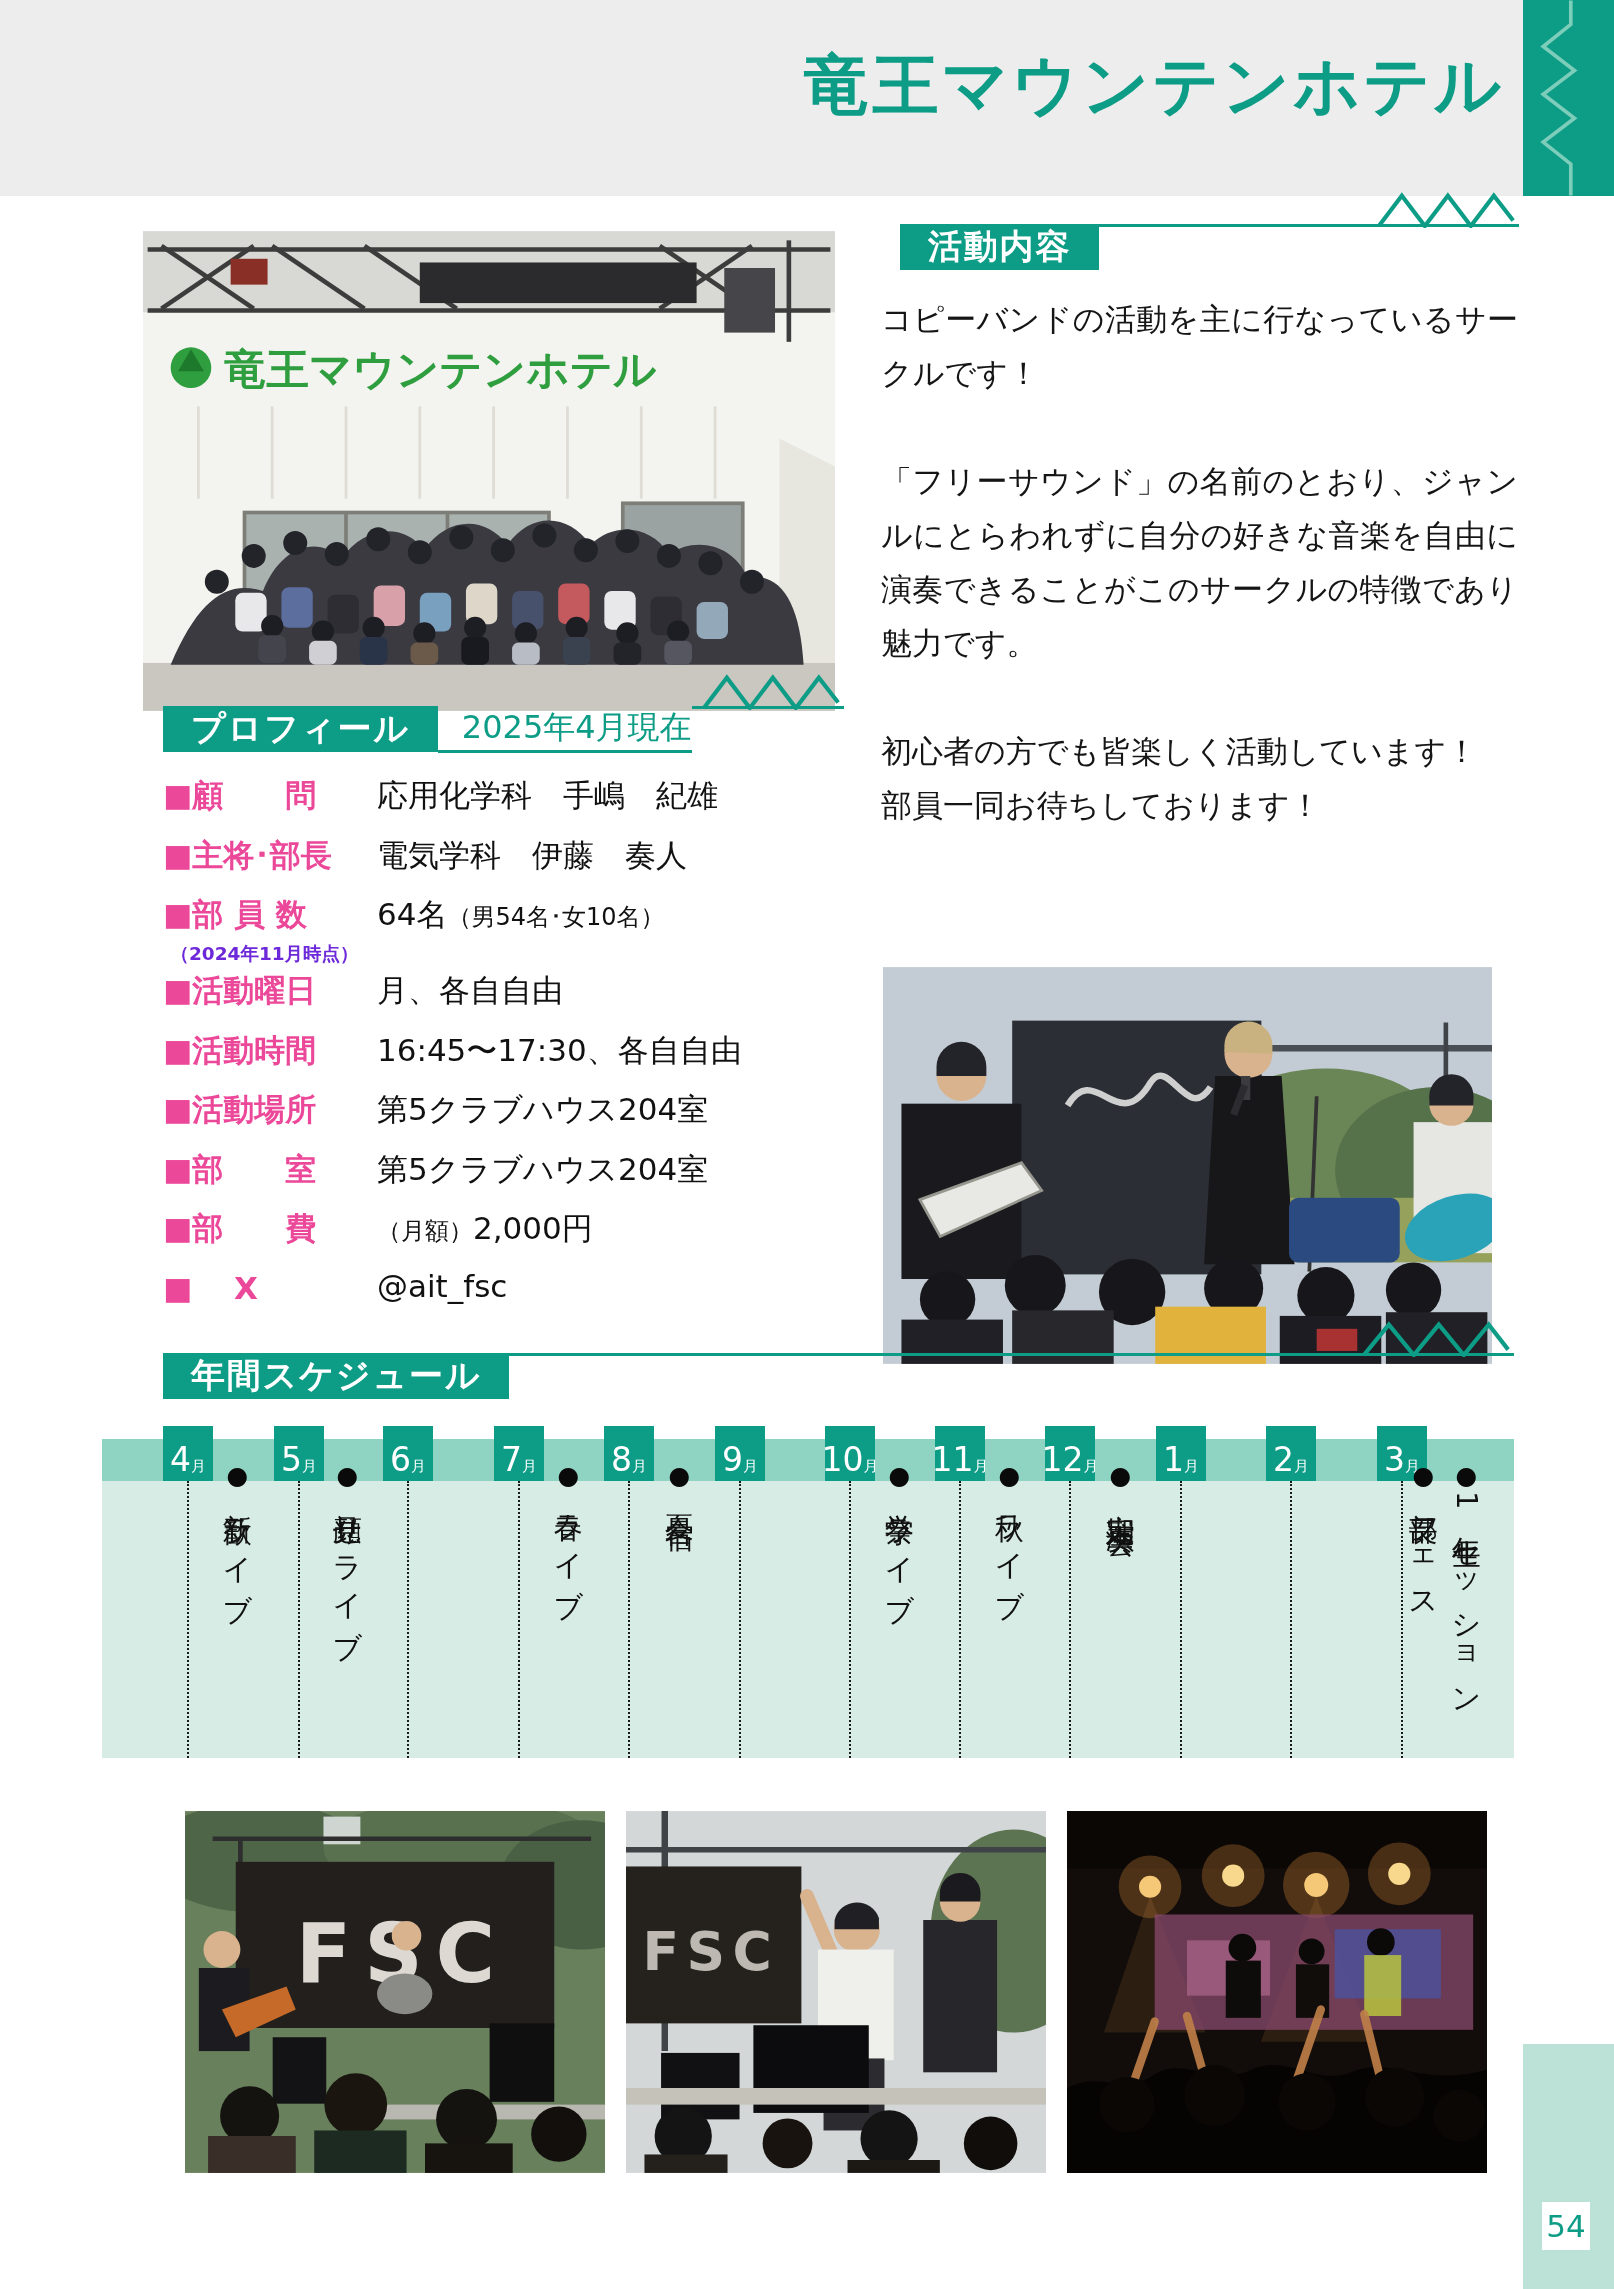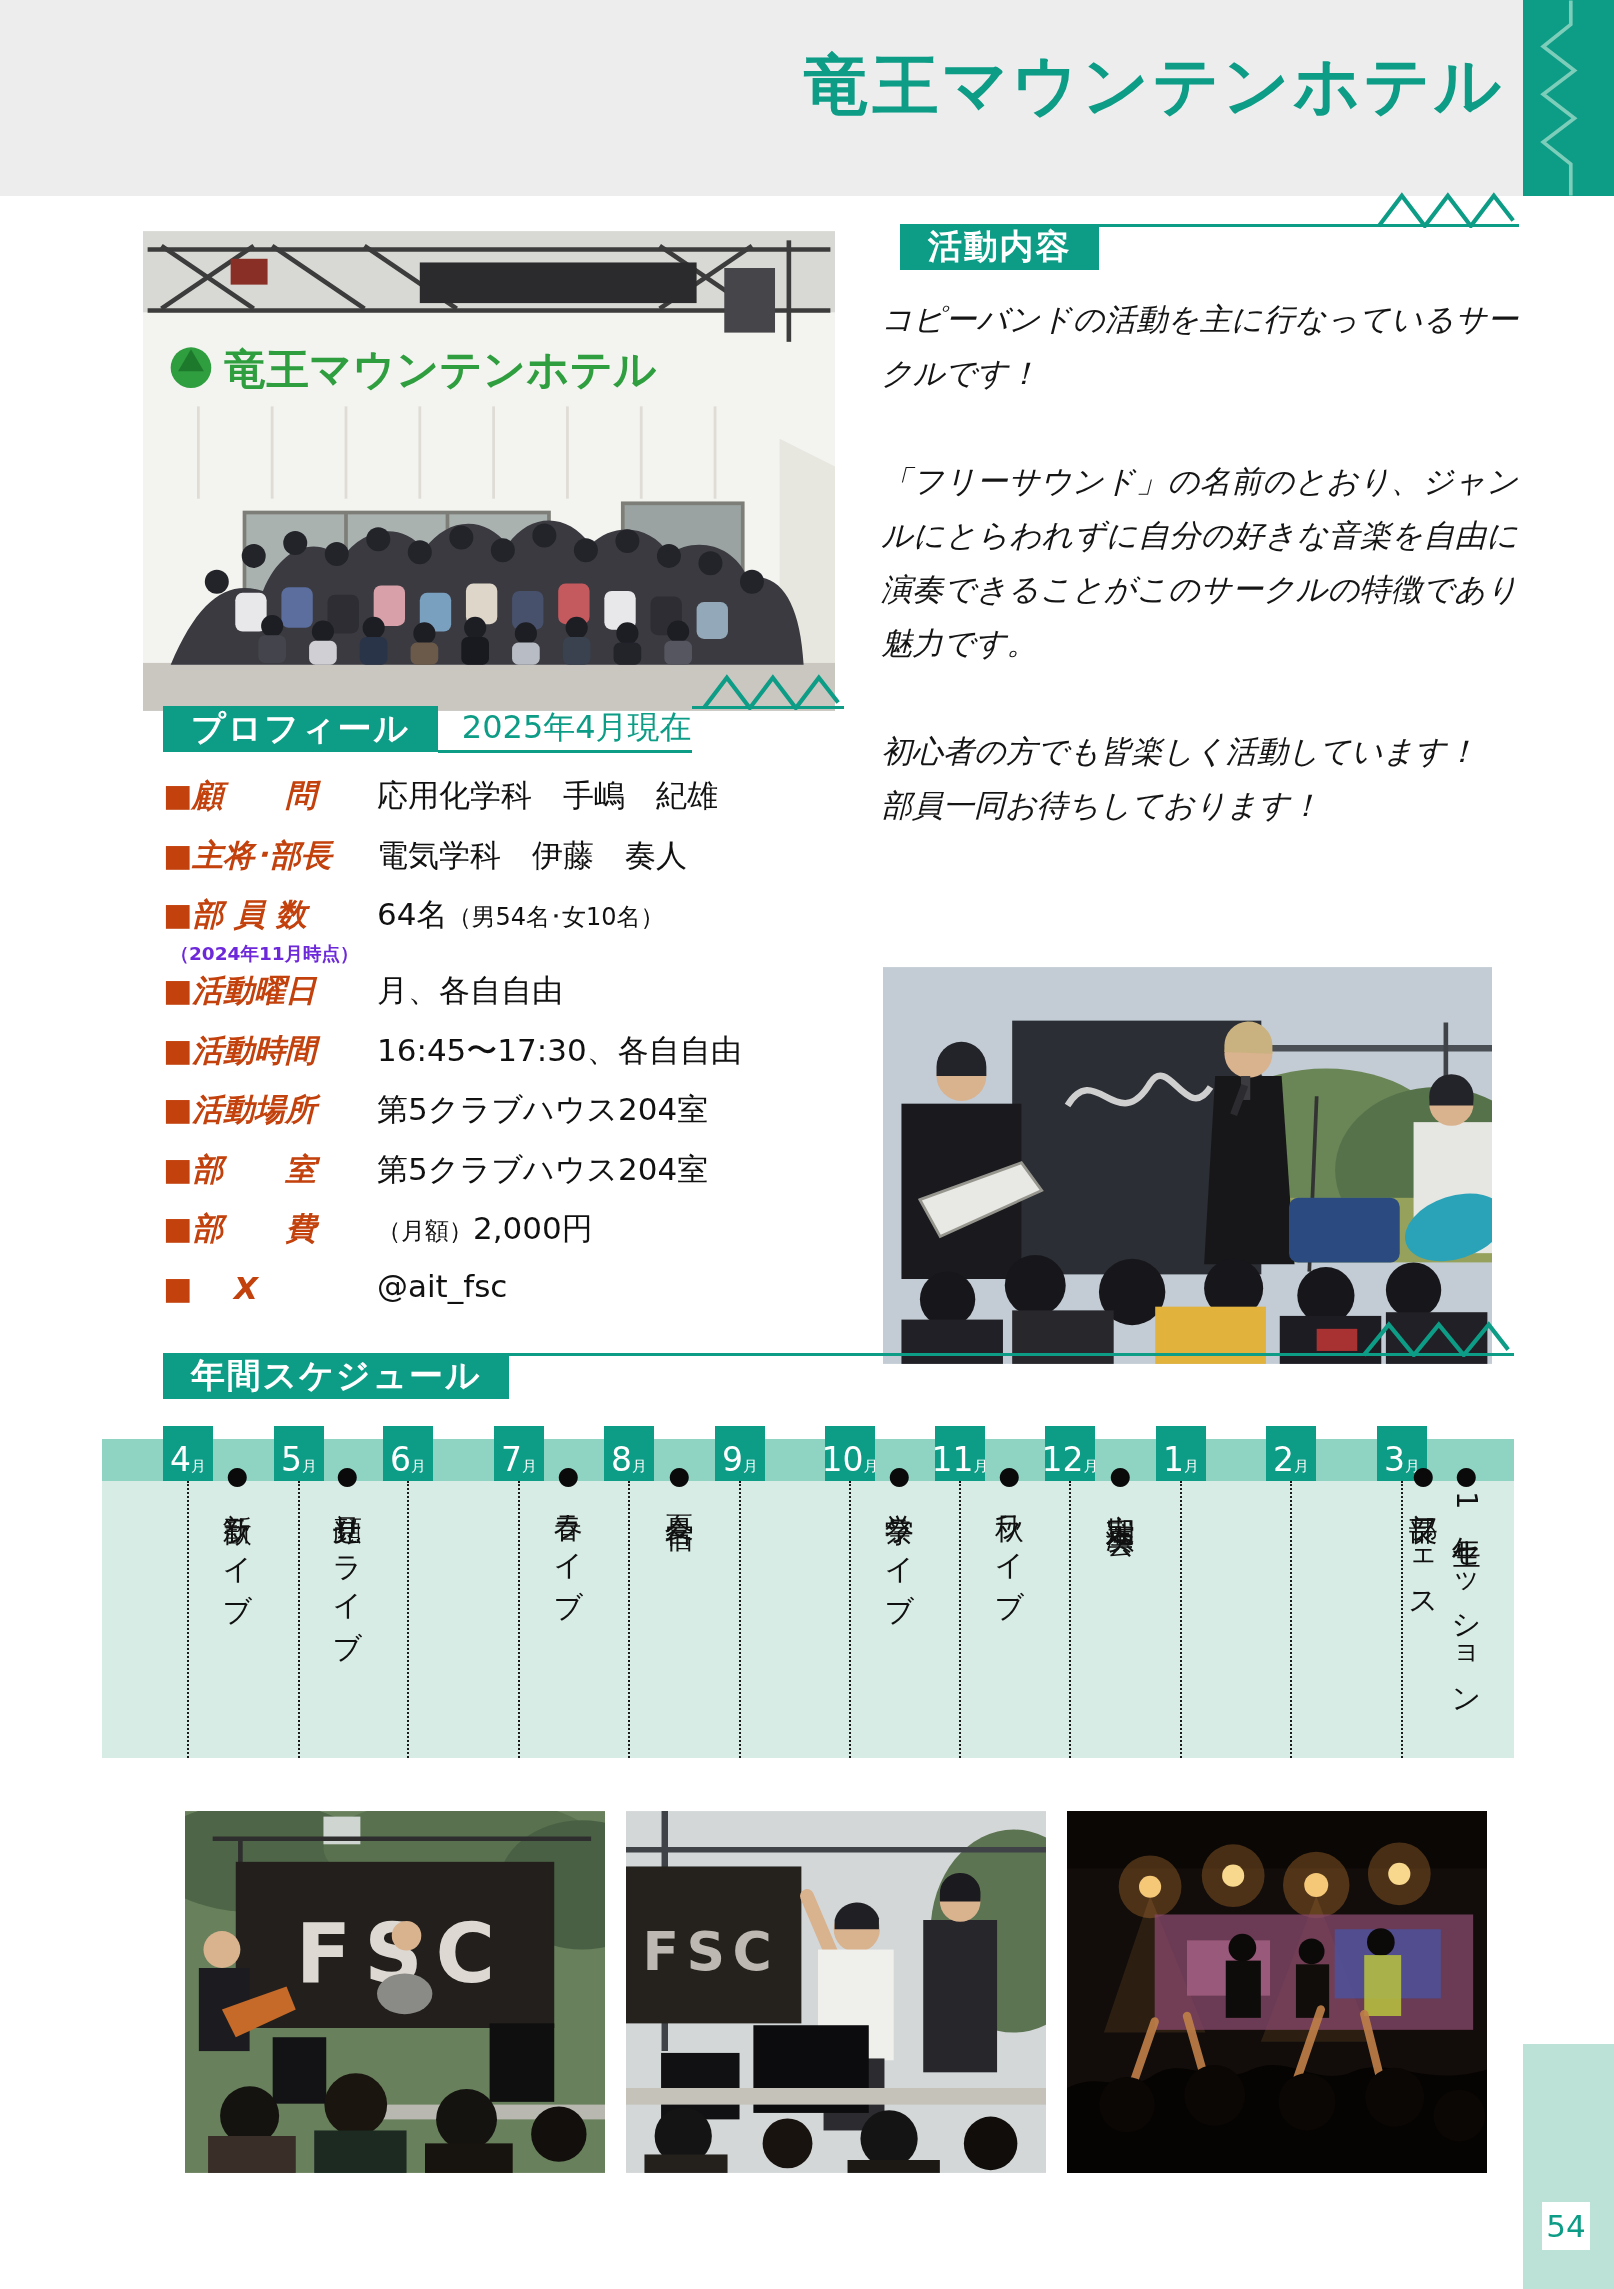--- a/index.html
+++ b/index.html
@@ -14,27 +14,27 @@
   .sec-header{position:absolute;display:flex;align-items:flex-start;height:52px;}
   .sec-accent{width:20px;background:#7CCDB9;}
   .sec-box{background:#0D9C86;color:#fff;font-size:34px;font-weight:bold;
            display:flex;align-items:center;padding:0 28px;white-space:nowrap;letter-spacing:1.8px;}
   .sec-asof{color:#0D9C86;font-size:32px;display:flex;align-items:center;
             padding:0 0 0 24px;white-space:nowrap;border-bottom:3.7px solid #0D9C86;}
   .sec-rule{flex:1;border-bottom:3.7px solid #0D9C86;position:relative;}
   .sec-zigzag{position:absolute;right:3.7px;bottom:-3.7px;}
   
   .activity-body{position:absolute;left:881px;top:293px;width:637px;font-size:31px;
-                 line-height:1.74;color:#151515;text-align:justify;font-style:italic;}
+                 line-height:1.74;color:#151515;text-align:justify;}
   .activity-body p{margin:0 0 54px 0;}
   .activity-body p.tight{margin:0;}
   
   .profile-rows{position:absolute;left:163px;top:775px;width:674px;}
   .p-row{display:flex;margin-bottom:17.5px;}
-  .p-label{width:214px;flex:0 0 214px;color:#c2410c;font-weight:bold;font-size:31px;white-space:nowrap;font-style:italic;}
+  .p-label{width:214px;flex:0 0 214px;color:#ec4899;font-weight:bold;font-size:31px;white-space:nowrap;}
   .p-note{font-size:18.5px;color:#6d28d9;font-weight:bold;margin:-13px 0 4.6px 7.4px;}
   .p-value{font-size:31px;color:#111;white-space:nowrap;}
   .p-small{font-size:24px;}
   
   .timeline{position:absolute;left:102px;top:1426px;width:1412px;height:332px;}
   .t-band{position:absolute;left:0;top:13px;width:100%;height:42px;background:#8FD3C3;}
   .t-pale{position:absolute;left:0;top:55px;width:100%;height:277px;background:#D8ECE6;}
   .m-chip{position:absolute;top:0;width:50px;height:55px;background:#0D9C86;color:#fff;
           display:flex;align-items:flex-end;justify-content:center;padding-bottom:5.5px;box-sizing:border-box;}
   .m-num{font-size:33px;line-height:1;}

